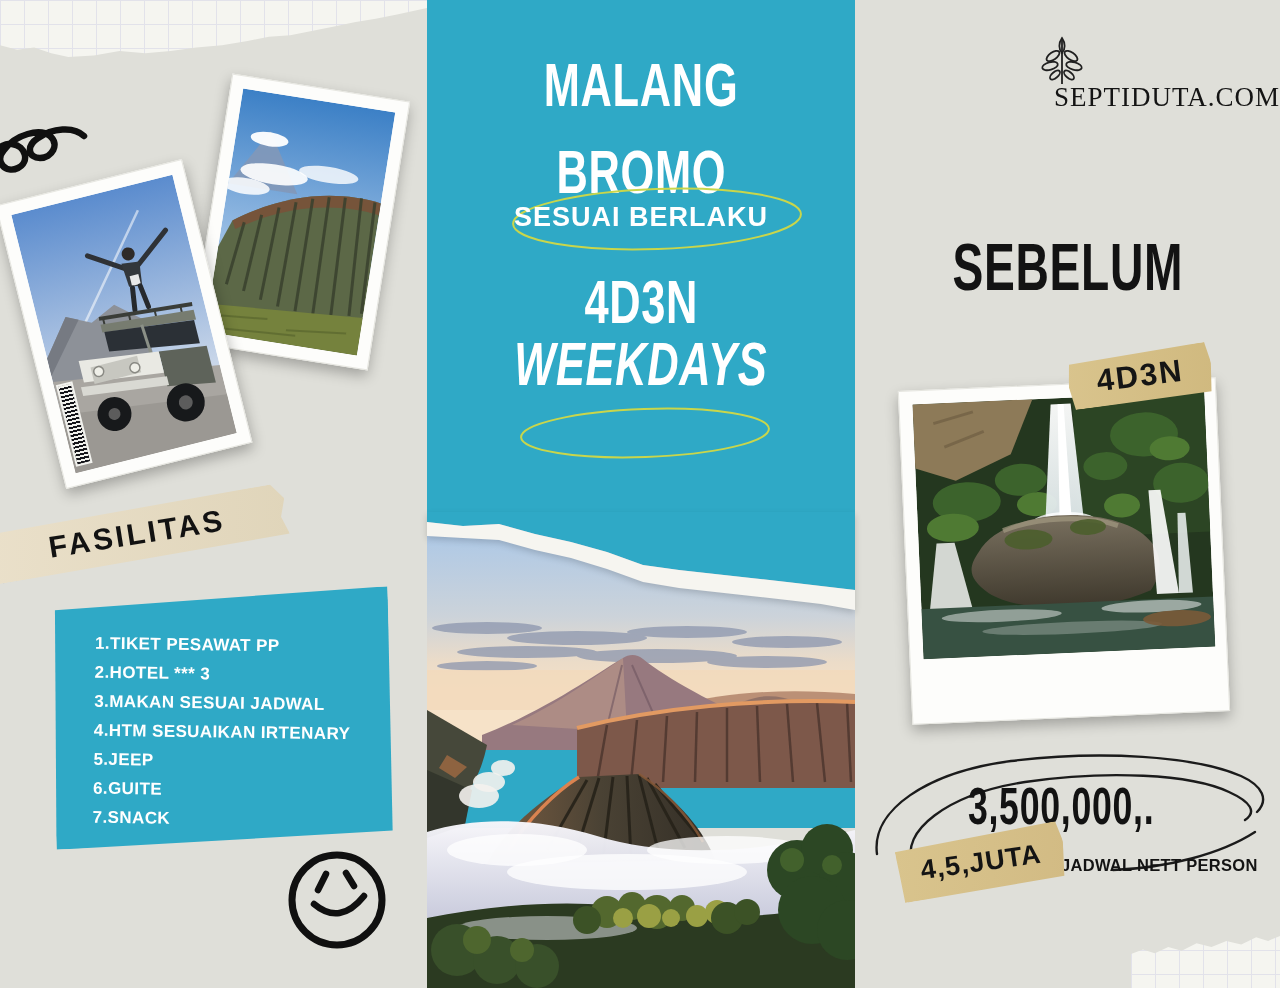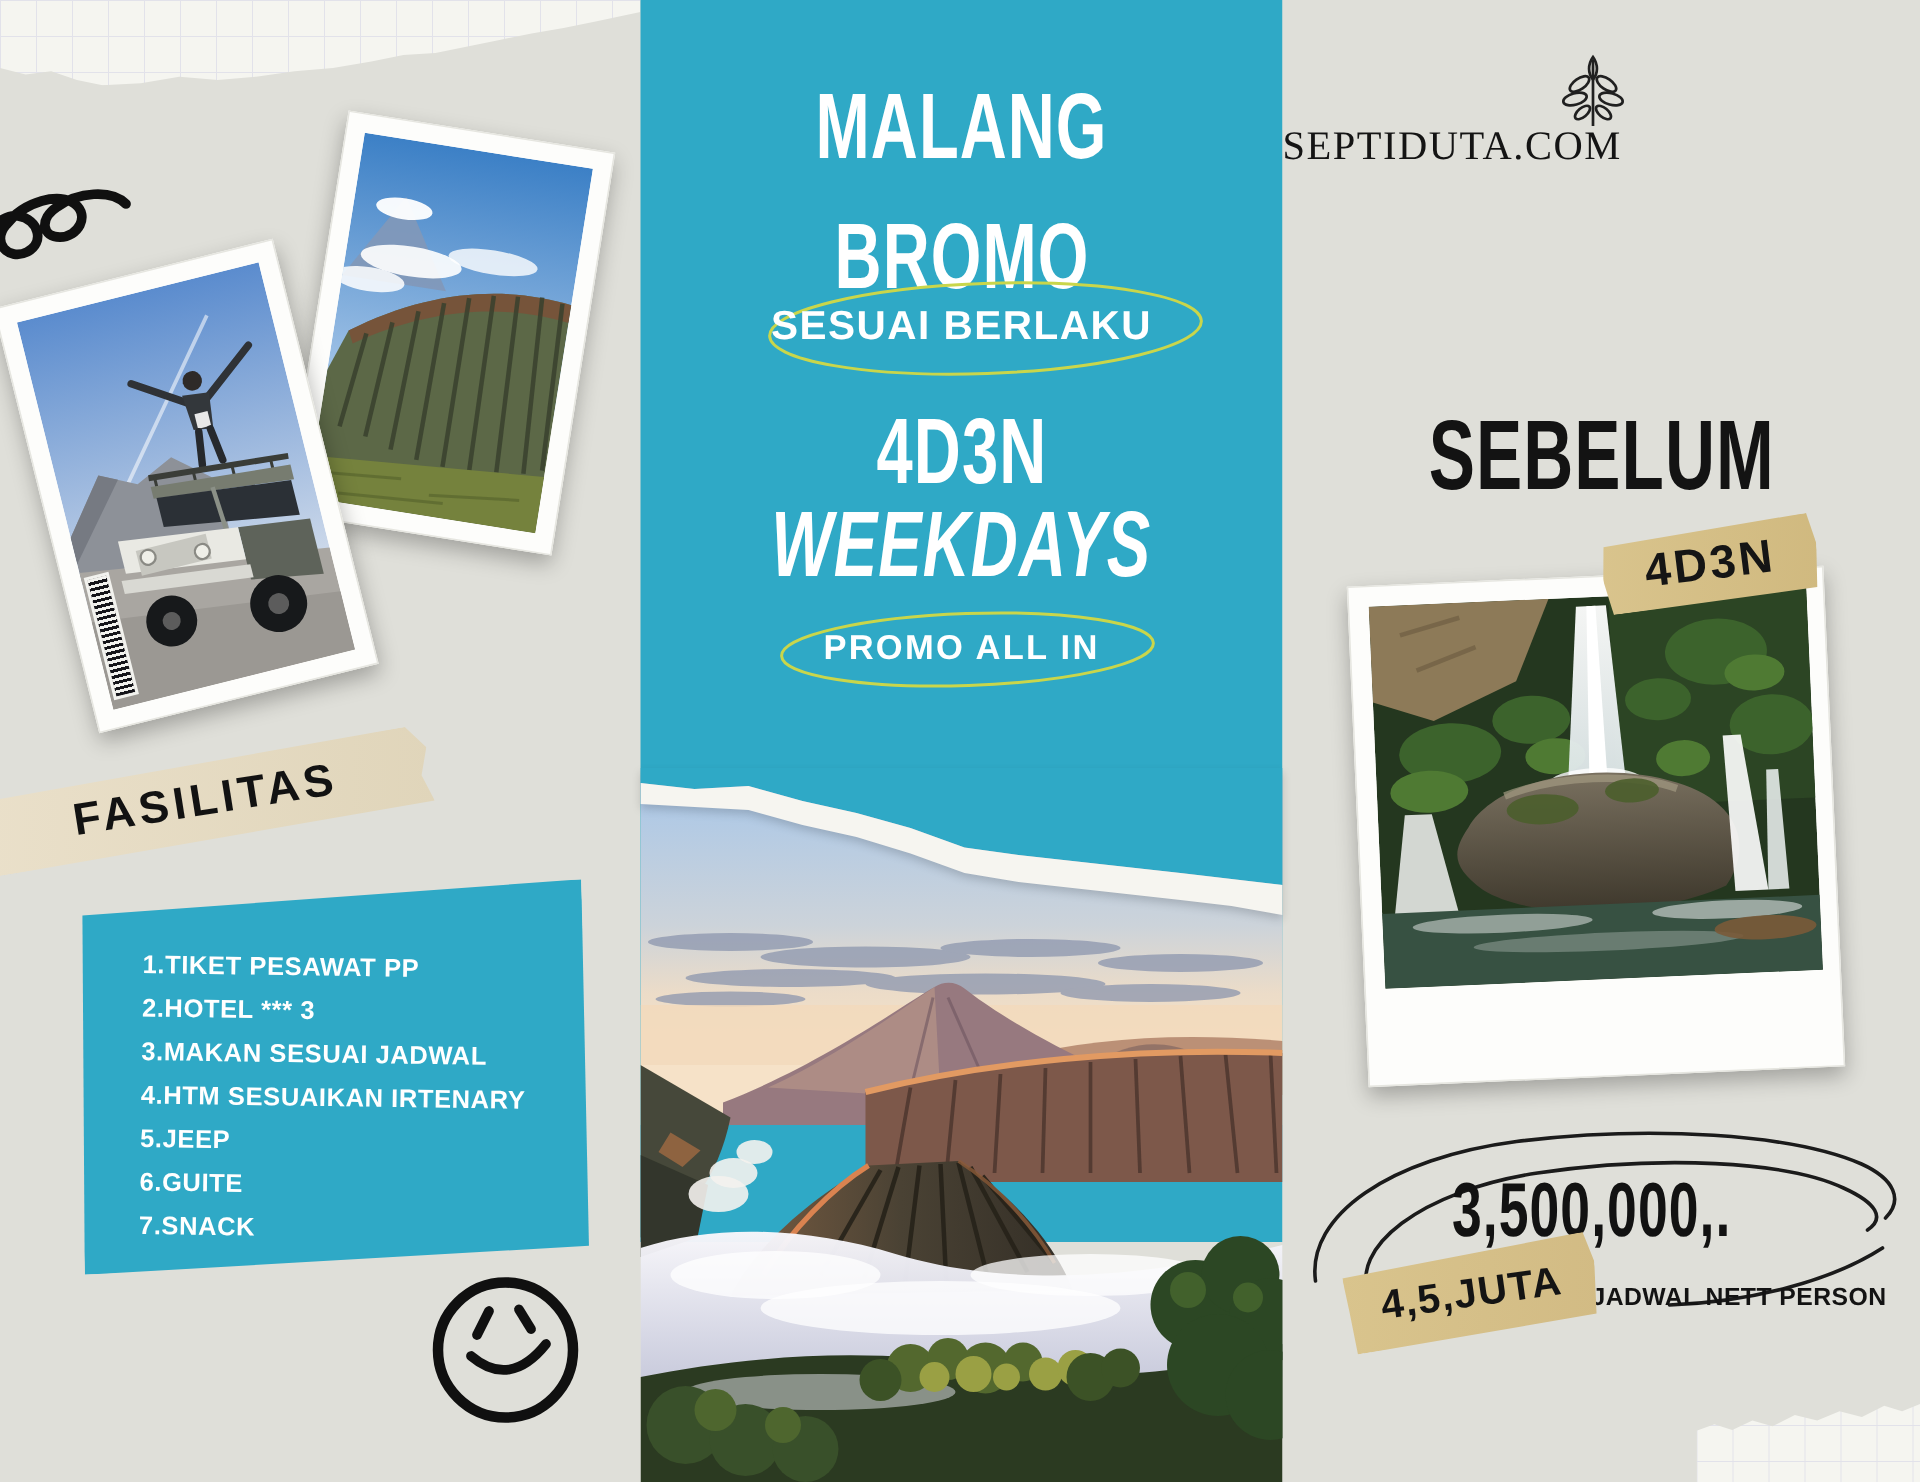--- a/index.html
+++ b/index.html
@@ -59,21 +59,21 @@
   .cond{display:inline-block;transform:scaleX(.7);transform-origin:50% 50%;font-weight:bold;letter-spacing:1px;}
   .mid-xl{font-size:62px;color:var(--white,#fff);}
   .r-xl{font-size:66px;color:#131313;}
   .mid-sub{position:absolute;left:0;top:202px;width:100%;text-align:center;color:#fff;font-weight:bold;
     font-size:27px;letter-spacing:1px;z-index:2;}
   .mid-promo{position:absolute;left:0;top:418px;width:100%;text-align:center;color:#fff;font-weight:bold;
     font-size:23px;letter-spacing:1.5px;z-index:2;}
   .ellipse{position:absolute;z-index:1;}
 
   
-  .website{position:absolute;left:0;top:82px;width:100%;text-align:left;
+  .website{position:absolute;left:0;top:82px;width:100%;text-align:right;
     font-family:"Liberation Serif",serif;font-size:27px;letter-spacing:1px;color:#141414;}
   .logo{position:absolute;left:179px;top:34px;}
   .price-wrap{position:absolute;left:46px;top:777px;width:320px;text-align:center;z-index:3;}
   .price{display:inline-block;transform:scaleX(.7);font-weight:bold;font-size:51px;color:#121212;letter-spacing:1px;white-space:nowrap;}
   .price-note{position:absolute;left:206px;top:856px;width:215px;font-weight:bold;font-size:16.5px;
     letter-spacing:.3px;color:#131313;z-index:3;}
   .swoosh{position:absolute;left:6px;top:746px;z-index:2;}
 
   .doodle{position:absolute;}
   .squiggle{left:-10px;top:102px;z-index:2;}
@@ -211,21 +211,20 @@
       <ellipse cx="150" cy="39" rx="144" ry="30" fill="none" stroke="#c9d64b" stroke-width="2" transform="rotate(-2 150 39)"></ellipse>
     </svg>
     <div class="mid-sub">SESUAI BERLAKU</div>
 
     <div class="line" style="top:266px;"><span class="cond mid-xl">4D3N</span></div>
     <div class="line" style="top:328px;font-style:italic;"><span class="cond mid-xl">WEEKDAYS</span></div>
 
     <svg class="ellipse" style="left:88px;top:402px;" width="260" height="62" viewBox="0 0 260 62">
       <ellipse cx="130" cy="31" rx="124" ry="24" fill="none" stroke="#c9d64b" stroke-width="2" transform="rotate(-2 130 31)"></ellipse>
     </svg>
-    <div class="mid-promo">PROMO ALL IN</div>
 
     <svg class="mid-photo" width="428" height="468" viewBox="0 0 428 468" preserveAspectRatio="none">
       <defs>
         <linearGradient id="gSky" x1="0" y1="0" x2="0" y2="1">
           <stop offset="0" stop-color="#a9c7e8"></stop>
             <stop offset=".42" stop-color="#ccd3da"></stop>
           <stop offset=".62" stop-color="#ecdcc8"></stop>
             <stop offset=".8" stop-color="#f6e2c8"></stop>
         </linearGradient>
         <linearGradient id="gMist" x1="0" y1="0" x2="0" y2="1">
@@ -343,21 +342,21 @@
         <ellipse cx="19" cy="22" rx="7.5" ry="3.6" transform="rotate(-35 19 22)"></ellipse>
         <ellipse cx="37" cy="22" rx="7.5" ry="3.6" transform="rotate(35 37 22)"></ellipse>
         <ellipse cx="16" cy="32" rx="8" ry="3.8" transform="rotate(-15 16 32)"></ellipse>
         <ellipse cx="40" cy="32" rx="8" ry="3.8" transform="rotate(15 40 32)"></ellipse>
         <ellipse cx="21" cy="41" rx="6" ry="3" transform="rotate(-40 21 41)"></ellipse>
         <ellipse cx="35" cy="41" rx="6" ry="3" transform="rotate(40 35 41)"></ellipse>
       </g>
     </svg>
     <div class="website">SEPTIDUTA.COM</div>
 
-    <div class="line" style="top:229px;margin-top:36px;"><span class="cond r-xl">SEBELUM</span></div>
+    <div class="line" style="top:229px;"><span class="cond r-xl">SEBELUM</span></div>
 
     <figure class="polaroid waterfall">
       <svg width="292" height="255" viewBox="0 0 292 255" preserveAspectRatio="none">
         <defs>
           <linearGradient id="wFall" x1="0" y1="0" x2="0" y2="1">
             <stop offset="0" stop-color="#ffffff"></stop>
               <stop offset="1" stop-color="#dfe8ea"></stop>
           </linearGradient>
           <linearGradient id="wRock" x1="0" y1="0" x2="0" y2="1">
             <stop offset="0" stop-color="#79705f"></stop>

